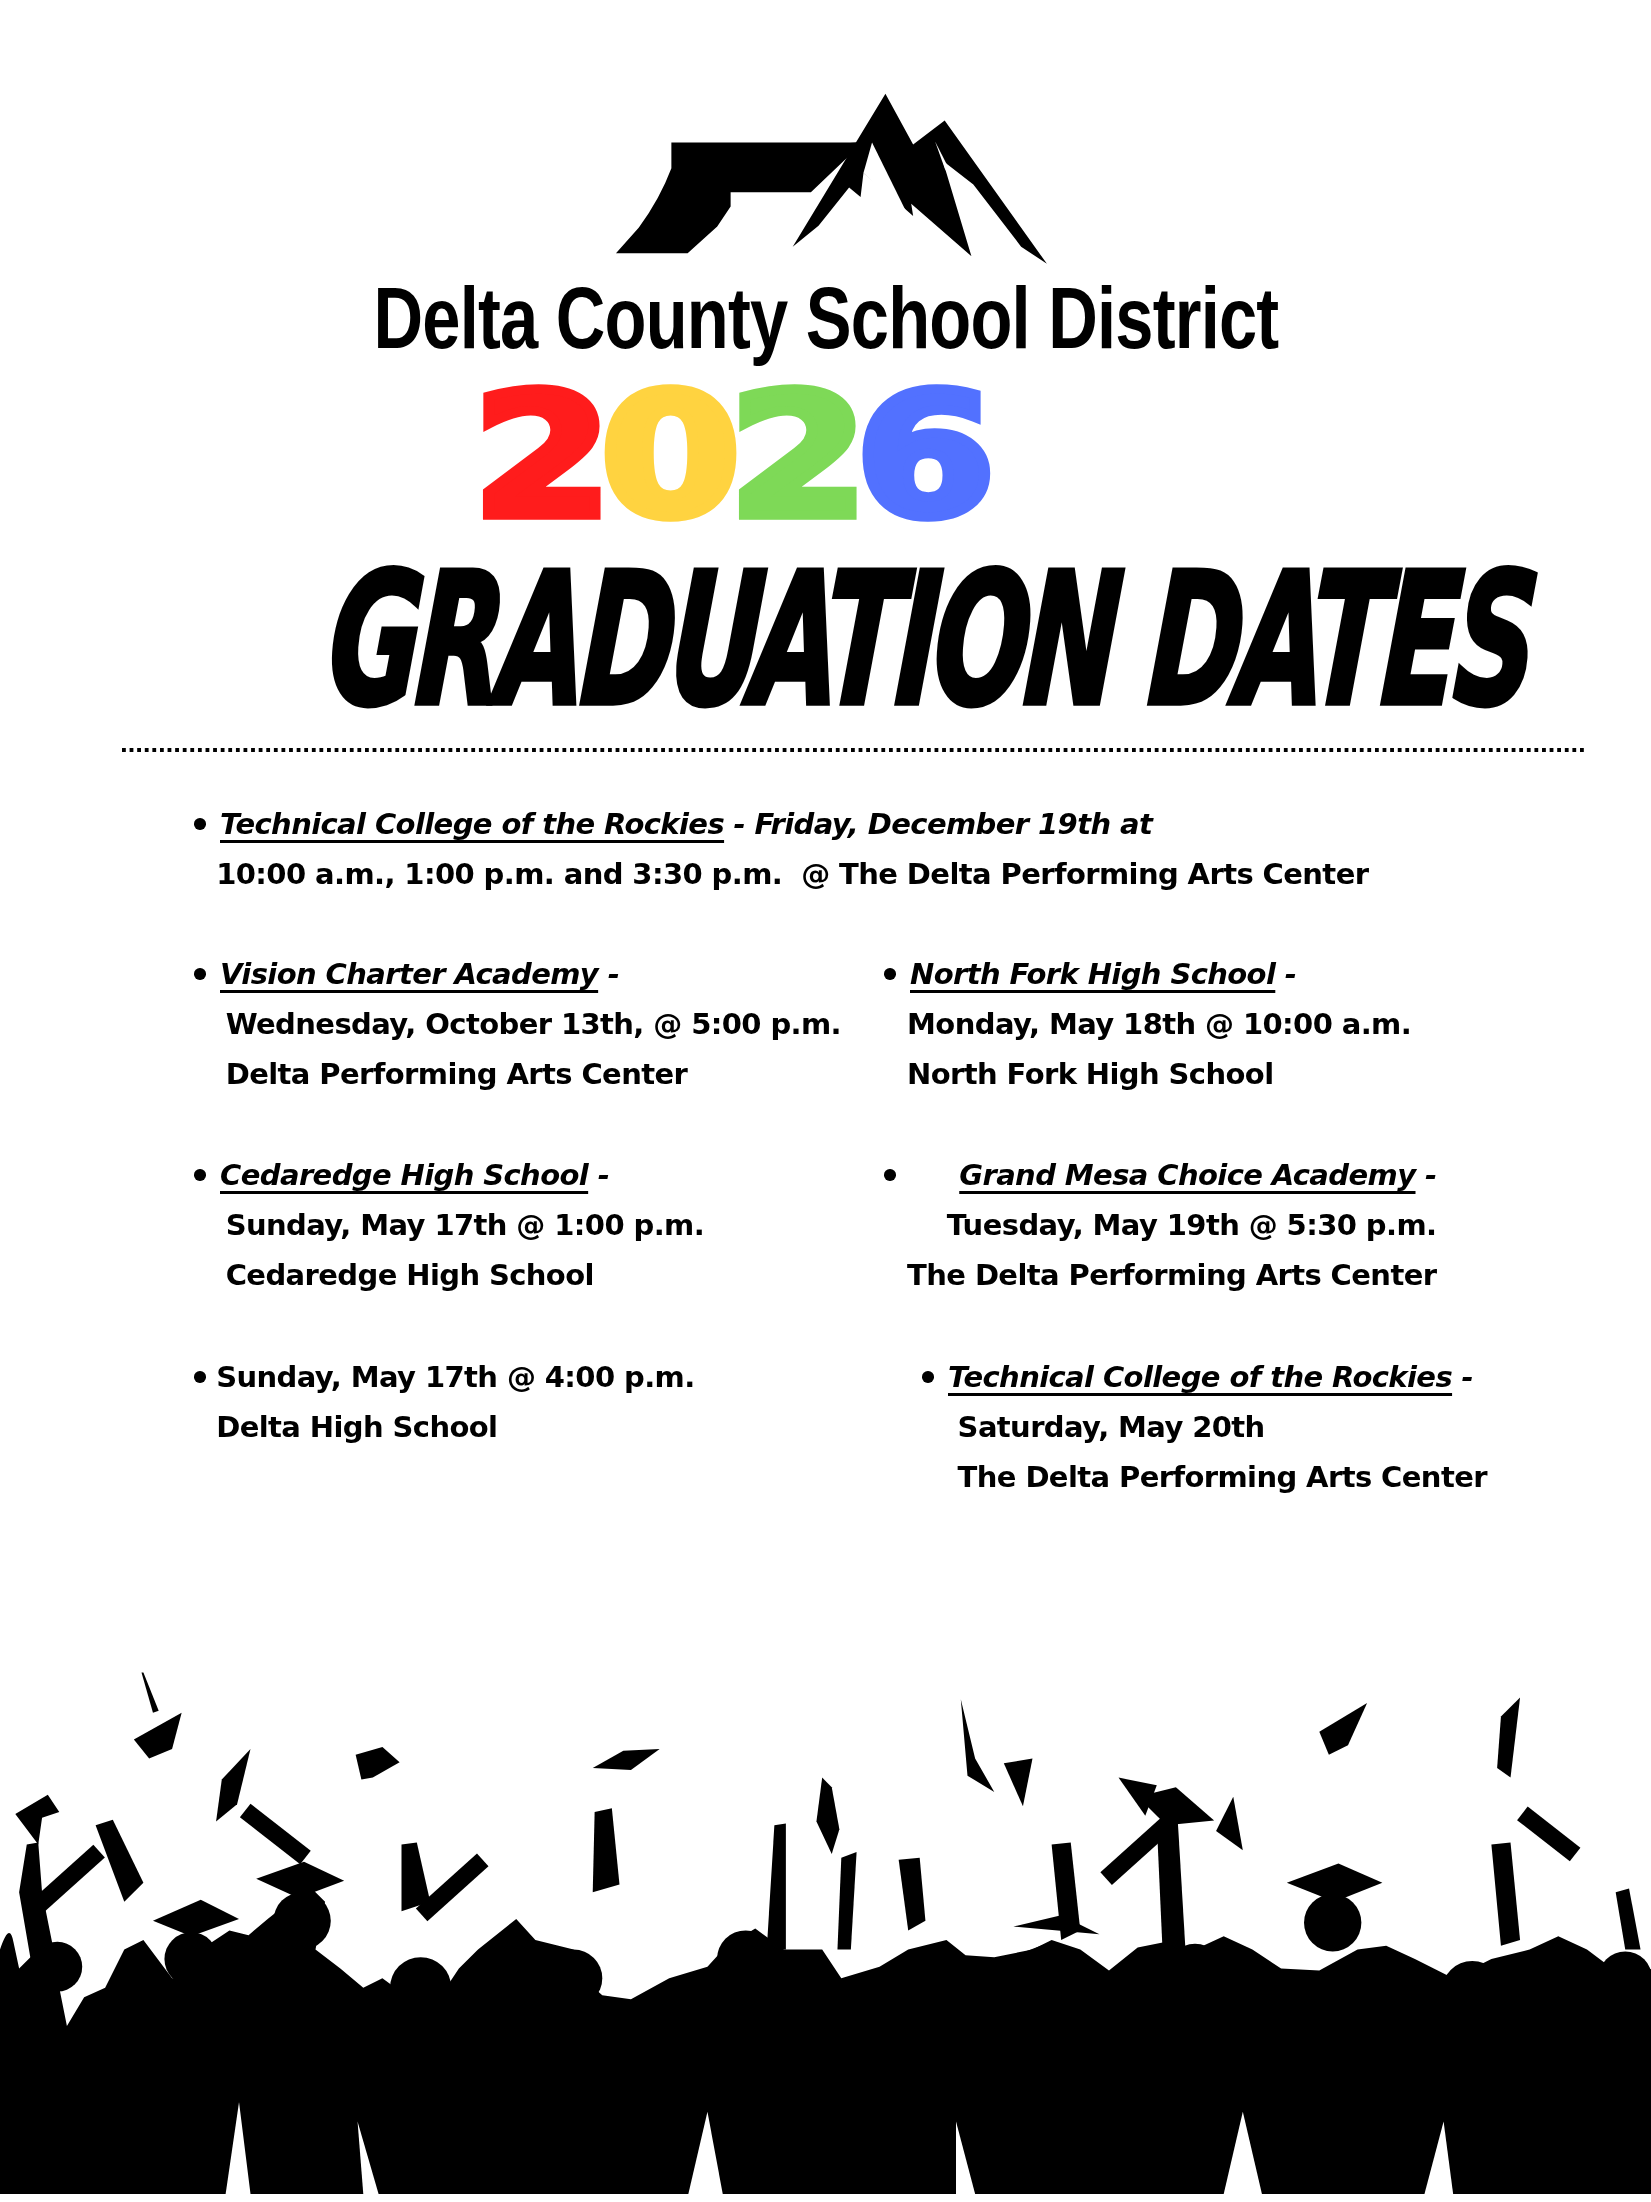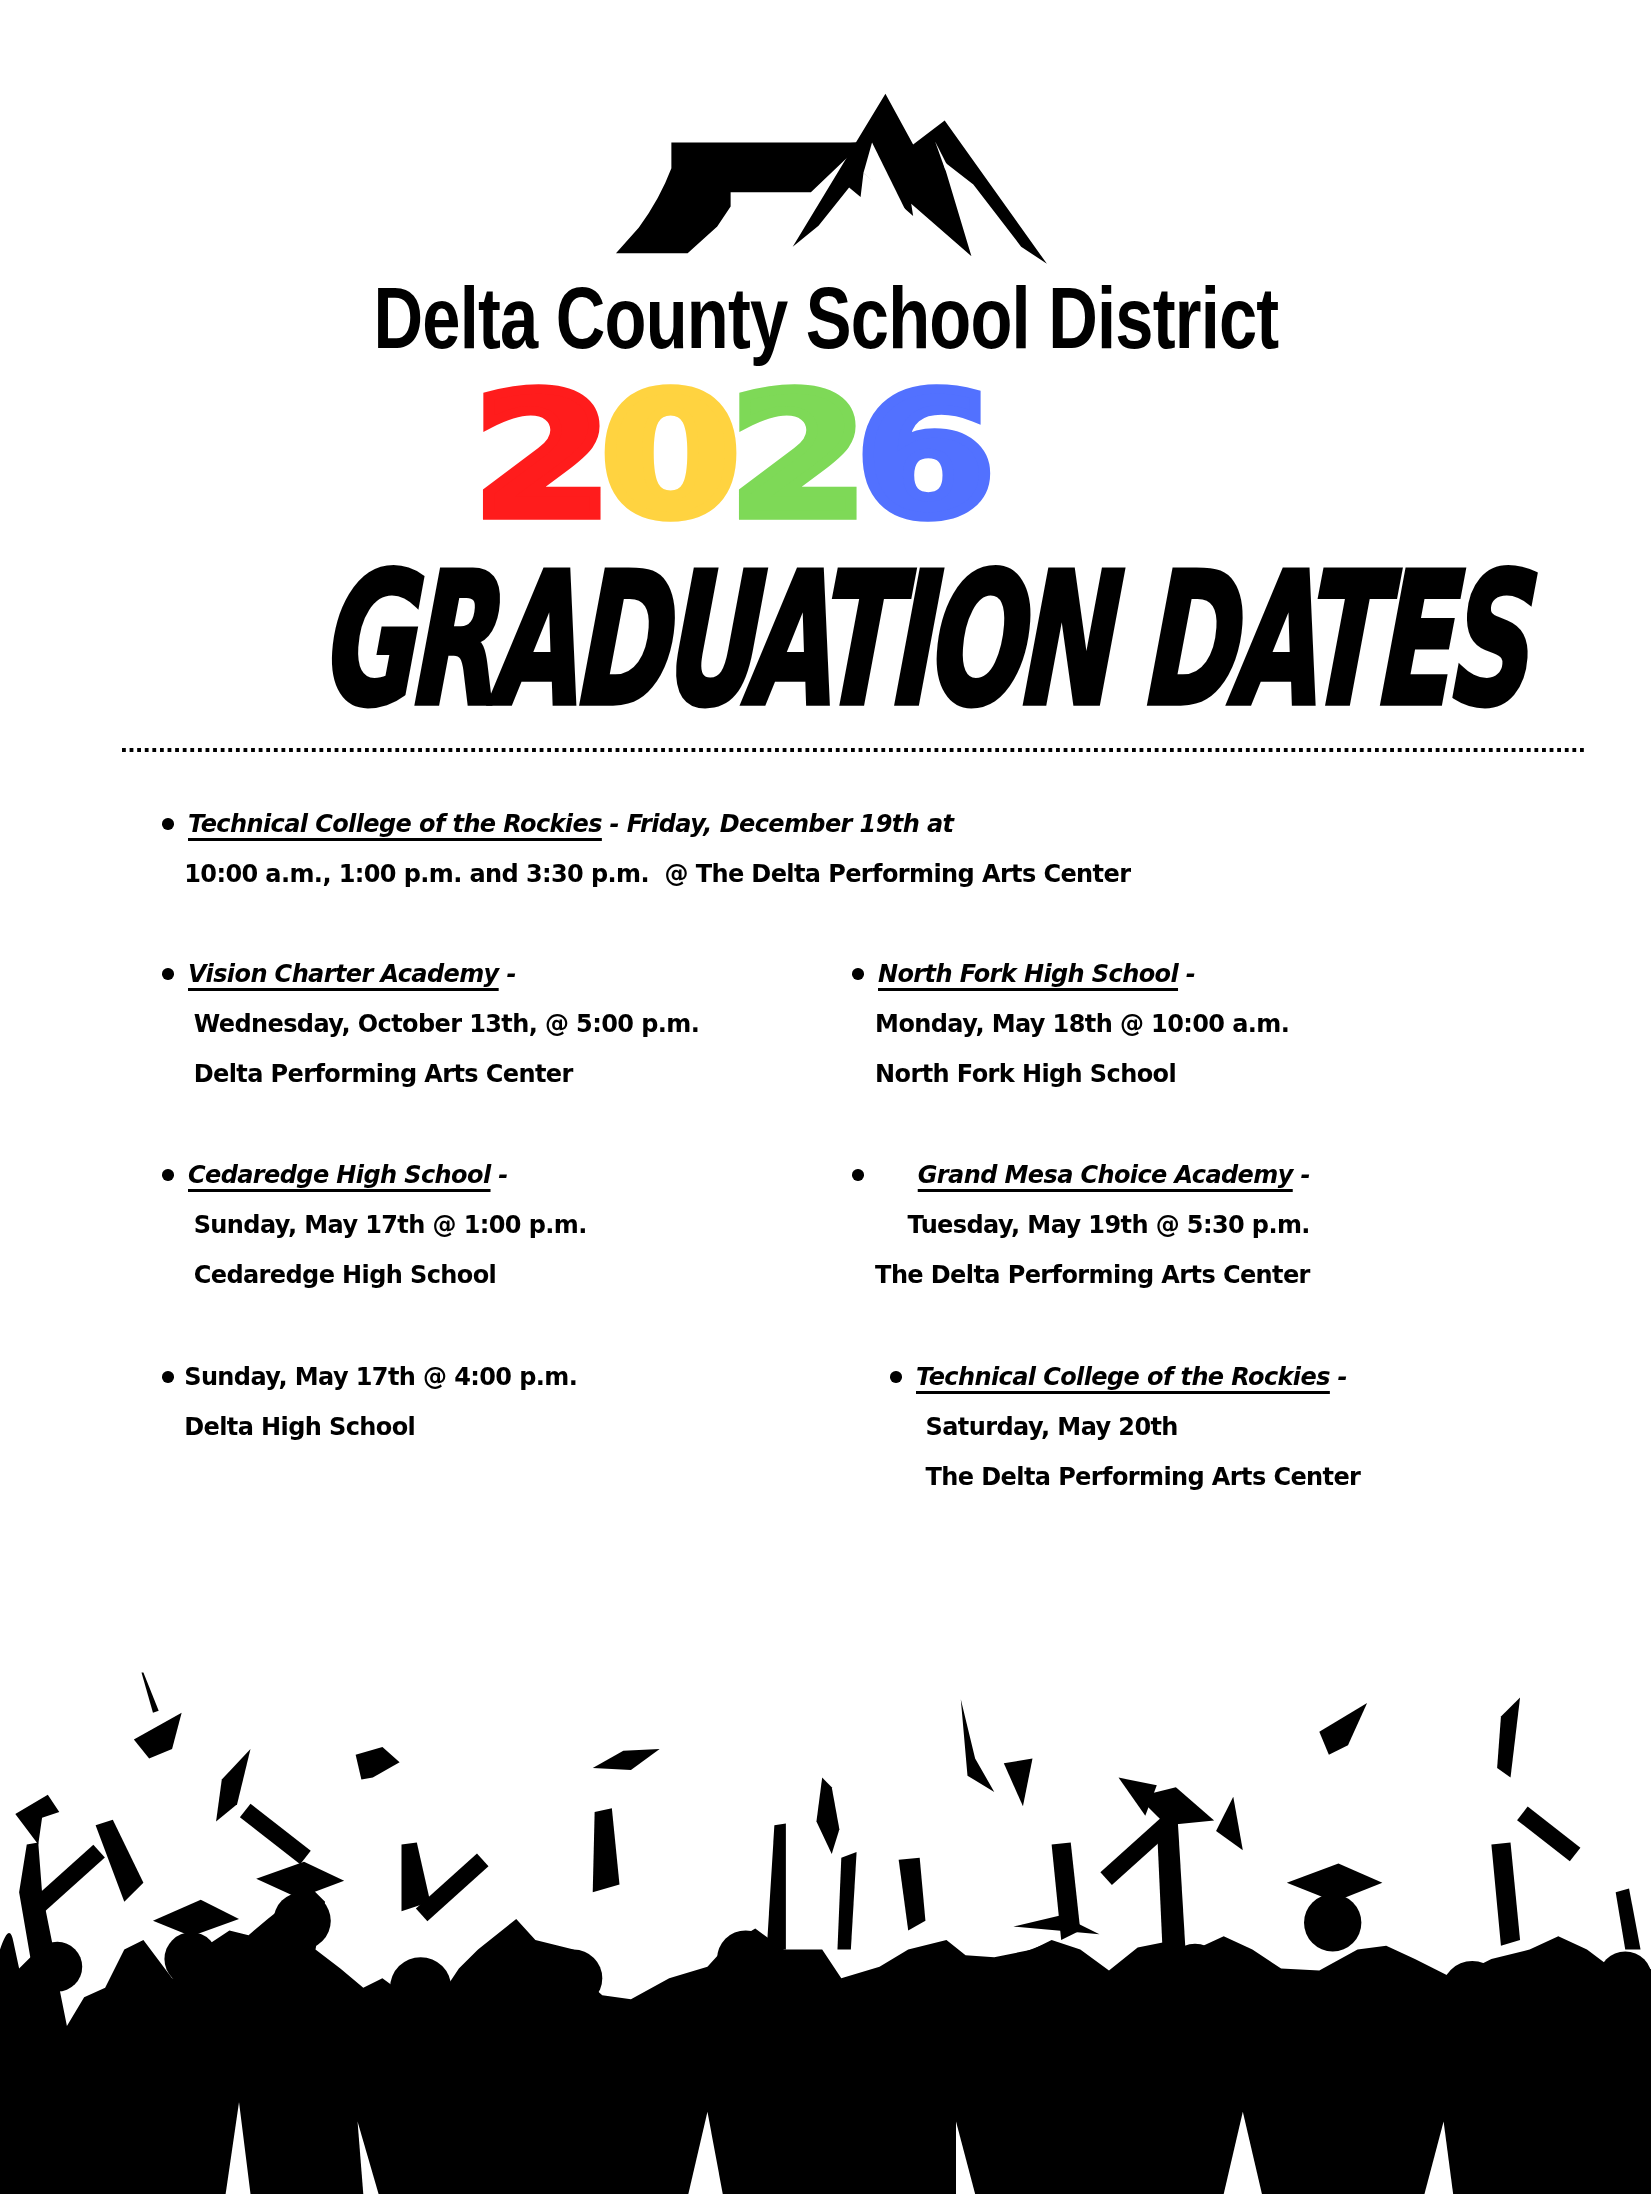--- a/index.html
+++ b/index.html
@@ -86,25 +86,26 @@
       top: 748px;
       width: 1464px;
       height: 3.8px;
       background-image: linear-gradient(to right, #000 0, #000 3.8px, transparent 3.8px, transparent 7.6px);
       background-size: 7.6px 3.8px;
       background-repeat: repeat-x;
     }
     .event {
       position: absolute;
       font-family: "DejaVu Sans", sans-serif;
-      font-size: 24px;
+      font-size: 29px;
       line-height: 50px;
       font-weight: 700;
       white-space: nowrap;
       letter-spacing: -0.6px;
+      margin-left: 32px;
     }
     .event .bullet {
       position: absolute;
       left: -26px;
       top: 19px;
       width: 11.5px;
       height: 11.5px;
       border-radius: 50%;
       background: #000;
     }

